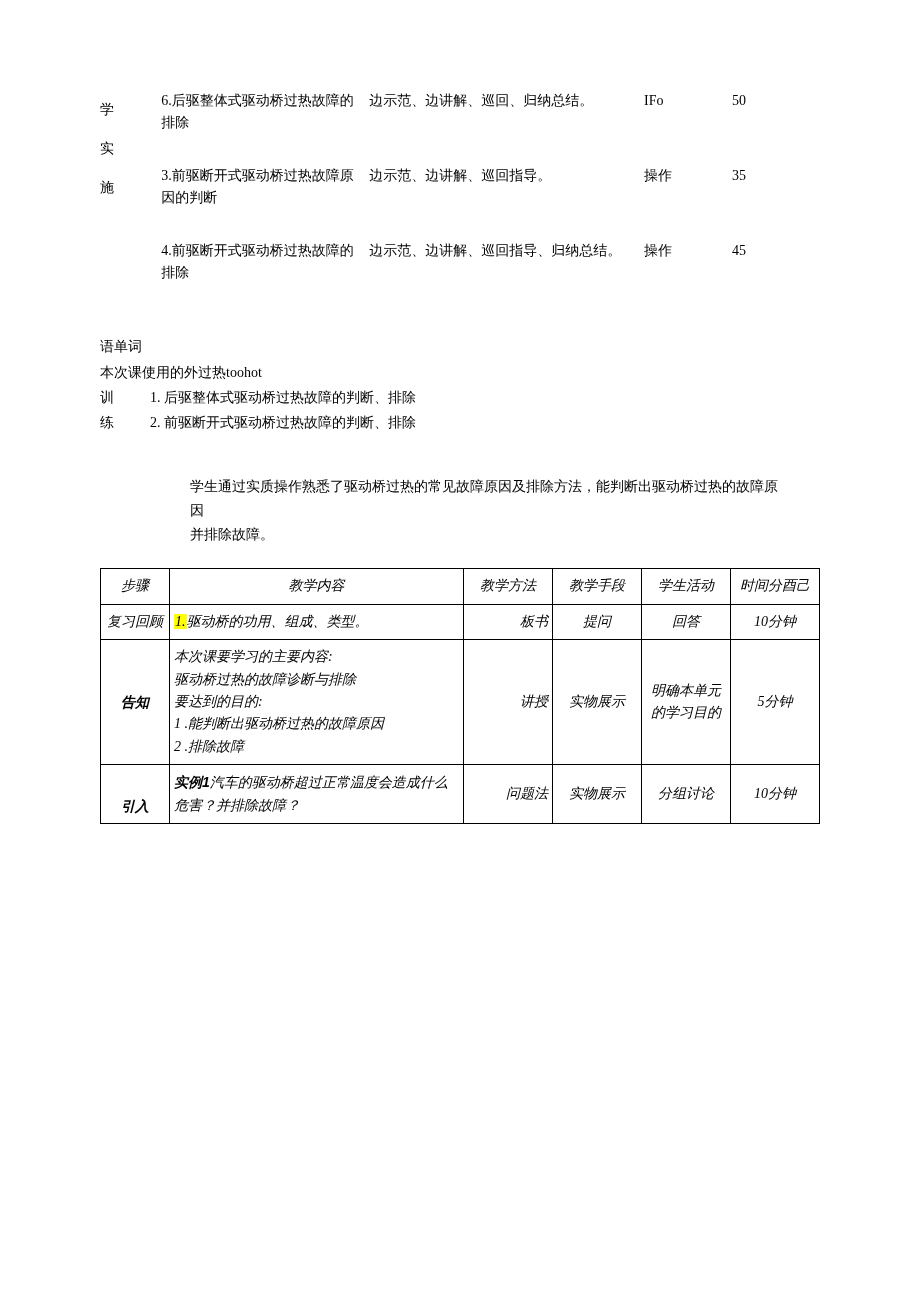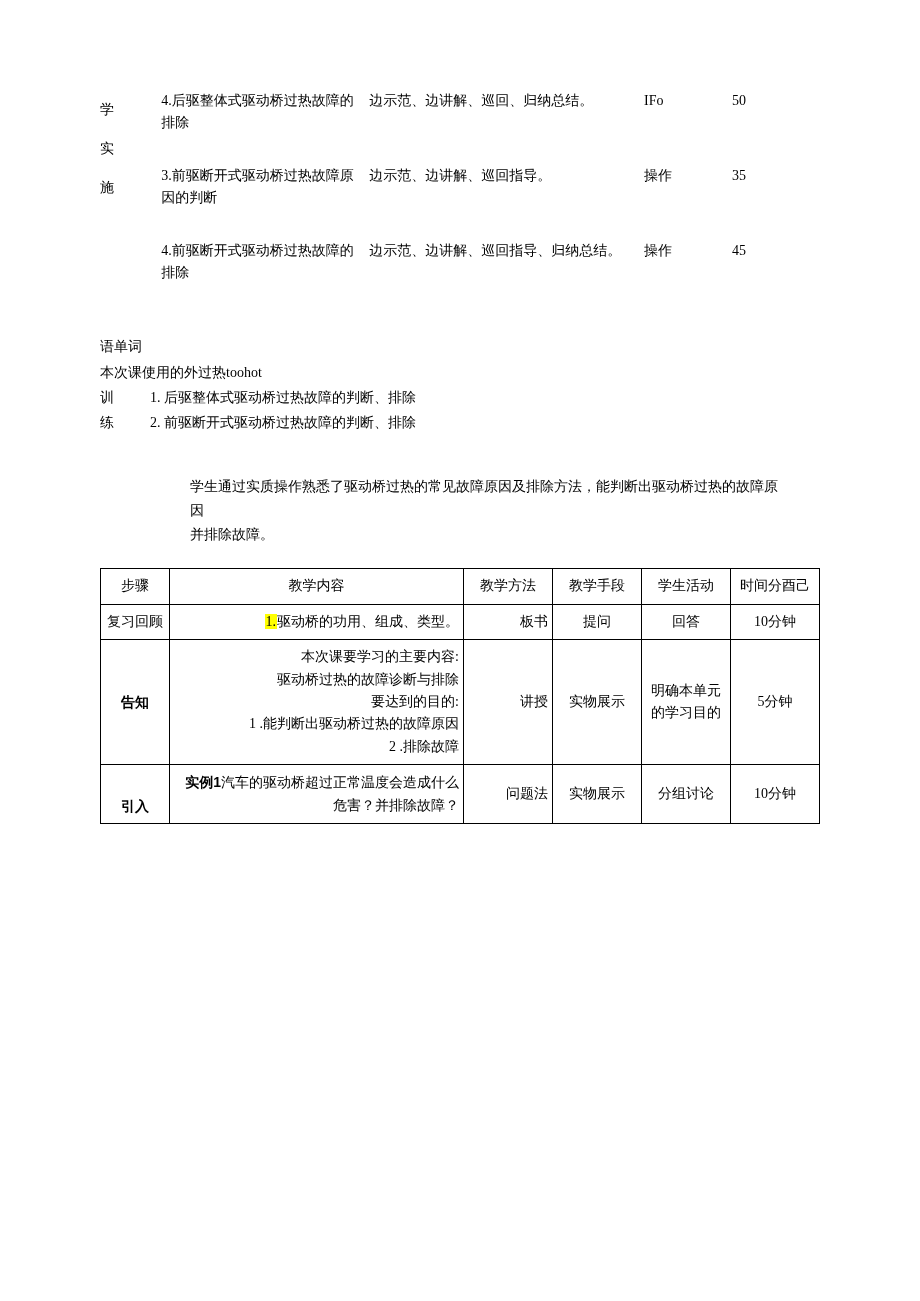--- a/index.html
+++ b/index.html
@@ -30,50 +30,51 @@
   .vocab-block { margin-top: 20px; line-height: 1.8; }
   .vocab-row { display: flex; }
   .vocab-label { width: 50px; flex-shrink: 0; }
   .vocab-content { flex: 1; }
   .summary-block { margin: 40px 0 22px 90px; line-height: 1.7; width: 590px; }
   .title-h1 { text-align: center; font-size: 22px; font-weight: bold; margin: 30px 0 30px 0; font-family: "SimHei","黑体",sans-serif;}
   table.plan {
     border-collapse: collapse;
     width: 100%;
     table-layout: fixed;
+    font-style: italic;
   }
   table.plan th, table.plan td {
     border: 1px solid #000;
     padding: 6px 4px;
     vertical-align: middle;
     line-height: 1.6;
     font-size: 14px;
   }
   table.plan th { font-weight: normal; text-align: center; }
   .c-step { width: 60px; text-align: center; }
   .c-content { width: auto; }
   .c-method { width: 80px; text-align: right; }
   .c-means { width: 80px; text-align: center; }
   .c-activity { width: 80px; text-align: center; }
   .c-time { width: 80px; text-align: center; }
-  .left { text-align: right; }
+  .left { text-align: left; }
   .bold { font-weight: bold; }
   .sans { font-family: "SimHei","黑体",sans-serif; }
 </style>
 </head>
 <body>
 
 <div class="page">
 
   <div class="upper-table">
 
 
     <div class="ut-row">
       <div class="ut-cell col-label"></div>
-      <div class="ut-cell col-content">4.后驱整体式驱动桥过热故障的排除</div>
+      <div class="ut-cell col-content">6.后驱整体式驱动桥过热故障的排除</div>
       <div class="ut-cell col-method">边示范、边讲解、巡回、归纳总结。</div>
       <div class="ut-cell col-item">IFo</div>
       <div class="ut-cell col-time">50</div>
     </div>
 
     <div class="ut-row">
       <div class="ut-cell col-label"></div>
       <div class="ut-cell col-content">3.前驱断开式驱动桥过热故障原因的判断</div>
       <div class="ut-cell col-method">边示范、边讲解、巡回指导。</div>
       <div class="ut-cell col-item">操作</div>

